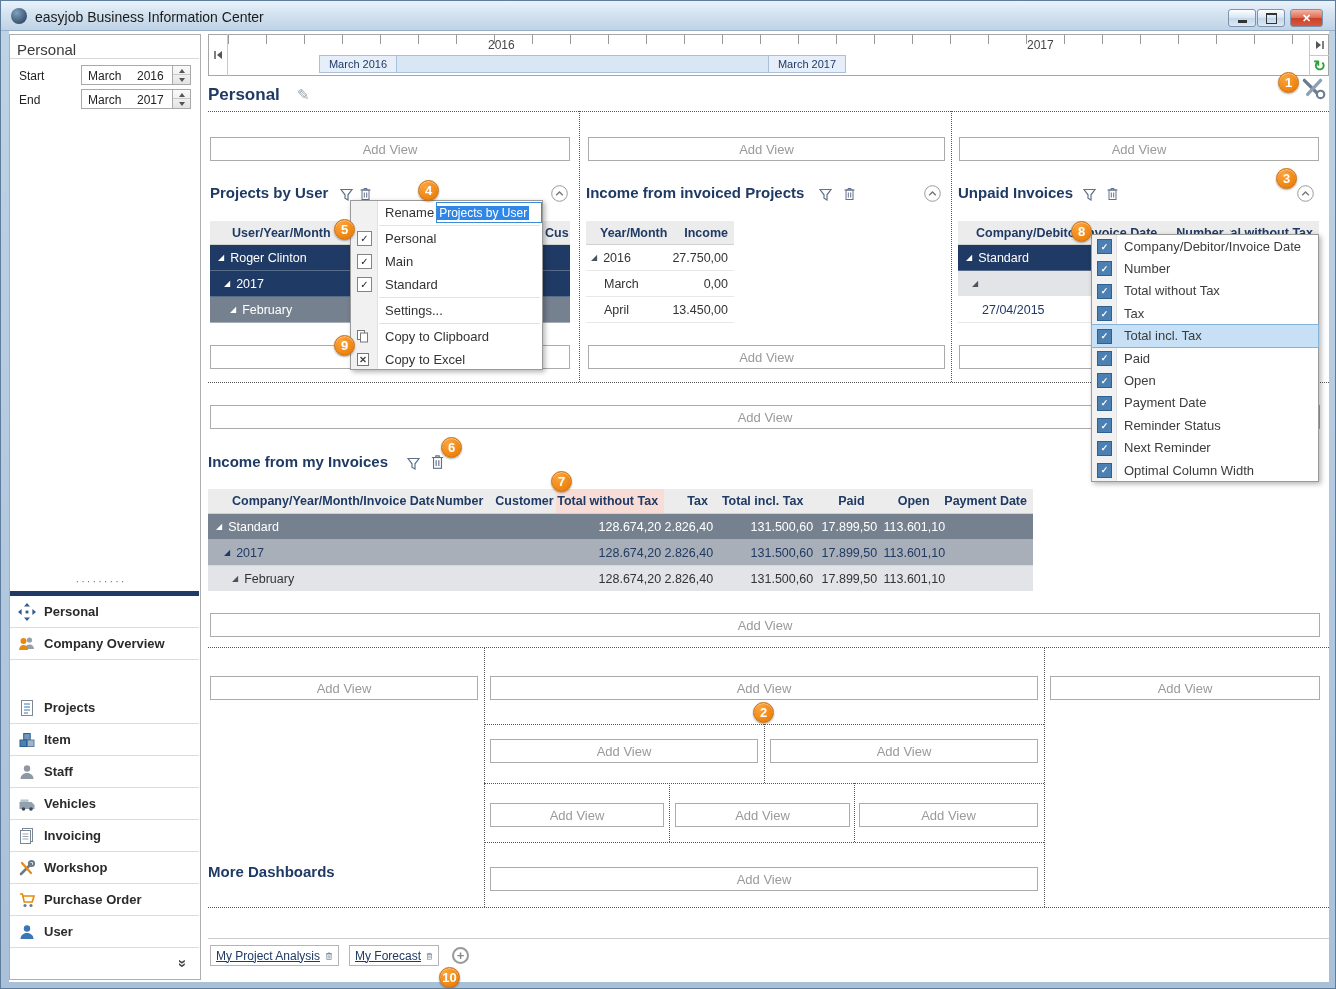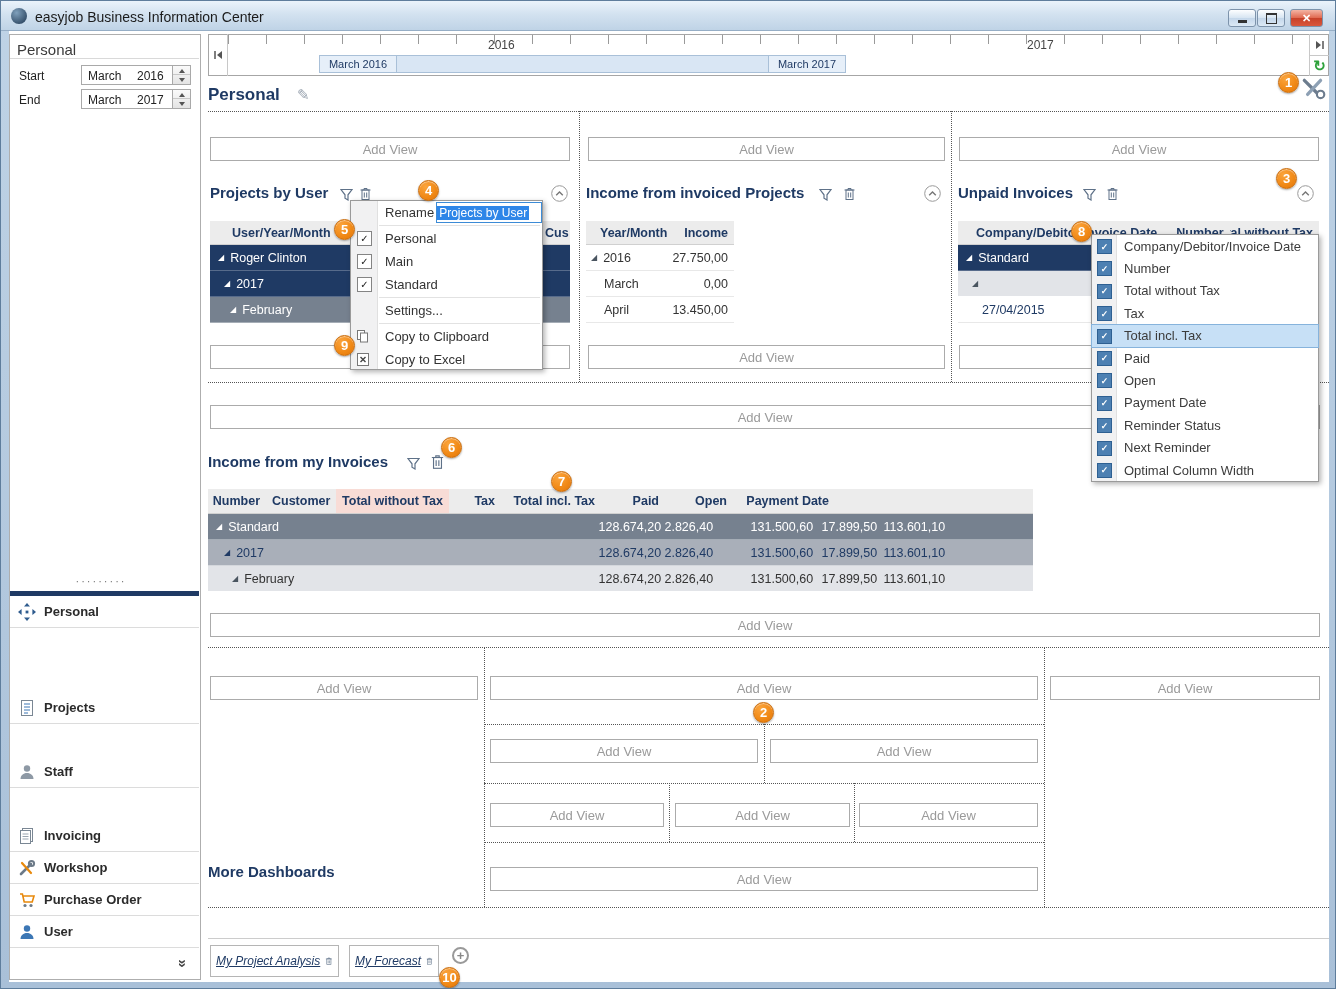--- a/index.html
+++ b/index.html
@@ -74,21 +74,21 @@
   .renrow{position:relative;height:23px;display:flex;align-items:center;padding-left:34px;font-size:13px;color:#333;}
   .renbox{margin-left:2px;width:107px;height:19px;border:1px solid #3C8BD6;background:#fff;display:flex;align-items:center;}
   .rensel{background:#2E86E8;color:#fff;font-size:12px;padding:0 2px;white-space:nowrap;}
   .m2item{position:relative;height:22.4px;display:flex;align-items:center;padding-left:32px;font-size:13px;color:#3C3C3C;cursor:pointer;}
   .m2item.hl{background:#C7E0F6;outline:1px solid #86B3DC;}
   .chk2{position:absolute;left:5px;top:4px;width:13px;height:13px;background:#4D80B2;border:1px solid #2E6092;display:flex;align-items:center;justify-content:center;font-size:9px;font-weight:bold;color:#fff;}
   .m2gutter{position:absolute;left:0;top:0;bottom:0;width:24px;background:#F1F1F2;border-right:1px solid #E0E0E0;}
   
   .mdtitle{left:207px;top:862px;font-size:15px;font-weight:bold;color:#1F3A64;}
   .mdline{left:207px;top:937px;width:1121px;height:1px;background:#CCCCCC;}
-  .mdlink{height:32px;border:1px solid #B5B5B5;background:#fff;display:flex;align-items:center;padding:0 5px;cursor:pointer;font-style:italic;}
+  .mdlink{height:21px;border:1px solid #B5B5B5;background:#fff;display:flex;align-items:center;padding:0 5px;cursor:pointer;}
   .mdlink span.txt{font-size:12px;color:#1F3A64;text-decoration:underline;white-space:nowrap;}
   .pluscircle{left:451px;top:946px;width:17px;height:17px;border:2px solid #999;border-radius:50%;display:flex;align-items:center;justify-content:center;font-size:13px;font-weight:bold;color:#888;cursor:pointer;}
 </style>
 </head>
 <body>
 
 <div id="screen">
 
   <div class="abs titlebar"></div>
   <div class="abs wicon"></div>
@@ -142,35 +142,61 @@
         <g fill="#2F5C8E">
           <path d="M9 0l3 3.6H6z"></path>
           <path d="M9 18l3-3.6H6z"></path>
           <path d="M0 9l3.6-3v6z"></path>
           <path d="M18 9l-3.6-3v6z"></path>
           <rect x="7.6" y="7.6" width="2.8" height="2.8"></rect>
         </g>
       </svg>
     <span class="nlabel">Personal</span>
   </div>
+  <div class="abs navitem" style="top:627px;">
+    <svg class="nico" viewBox="0 0 18 18">
+        <circle cx="11.5" cy="5" r="2.6" fill="#94A0AC"></circle>
+        <path d="M7 14c0-2.7 2-4.6 4.5-4.6S16 11.3 16 14z" fill="#94A0AC"></path>
+        <circle cx="5.5" cy="6" r="3" fill="#E8890C"></circle>
+        <path d="M1 15c0-3 2-5 4.5-5S10 12 10 15z" fill="#E8890C"></path>
+      </svg>
+    <span class="nlabel">Company Overview</span>
+  </div>
   <div class="abs navitem" style="top:691px;">
     <svg class="nico" viewBox="0 0 18 18">
         <rect x="3.5" y="1.5" width="11" height="15" fill="#fff" stroke="#7A8794"></rect>
         <g stroke="#3C77B5">
           <path d="M6 5h6M6 8h6M6 11h6M6 14h4"></path>
         </g>
       </svg>
     <span class="nlabel">Projects</span>
   </div>
+  <div class="abs navitem" style="top:723px;">
+    <svg class="nico" viewBox="0 0 18 18">
+        <rect x="5.7" y="2.5" width="6.5" height="6.5" fill="#6E97BE" stroke="#2E5E8F"></rect>
+        <rect x="2" y="9" width="6.5" height="6.5" fill="#4D7FB3" stroke="#2E5E8F"></rect>
+        <rect x="9.5" y="9" width="6.5" height="6.5" fill="#9FB4C8" stroke="#5E7D9C"></rect>
+      </svg>
+    <span class="nlabel">Item</span>
+  </div>
   <div class="abs navitem" style="top:755px;">
     <svg class="nico" viewBox="0 0 18 18">
         <circle cx="9" cy="5.5" r="3.2" fill="#8E99A5"></circle>
         <path d="M2.5 16c0-3.6 2.9-6 6.5-6s6.5 2.4 6.5 6z" fill="#8E99A5"></path>
       </svg>
     <span class="nlabel">Staff</span>
+  </div>
+  <div class="abs navitem" style="top:787px;">
+    <svg class="nico" viewBox="0 0 18 18">
+        <rect x="2.5" y="4.5" width="8" height="4" fill="#B9C4CE"></rect>
+        <path d="M1.5 11V7h12l3 3v4h-15z" fill="#93A0AD"></path>
+        <circle cx="5.5" cy="14" r="1.8" fill="#3A4754"></circle>
+        <circle cx="13" cy="14" r="1.8" fill="#3A4754"></circle>
+      </svg>
+    <span class="nlabel">Vehicles</span>
   </div>
   <div class="abs navitem" style="top:819px;">
     <svg class="nico" viewBox="0 0 18 18">
         <rect x="4.5" y="1.5" width="10" height="13" fill="#fff" stroke="#7A8794"></rect>
         <rect x="2.5" y="3.5" width="10" height="13" fill="#fff" stroke="#7A8794"></rect>
         <g stroke="#9AA5B0">
           <path d="M4.5 7h6M4.5 9.5h6M4.5 12h6"></path>
         </g>
       </svg>
     <span class="nlabel">Invoicing</span>
@@ -338,20 +364,21 @@
   <div class="abs ptitle" style="left:207px;top:452px;">Income from my Invoices</div>
   <div class="abs iconbtn" style="left:406px;top:455px;"><svg width="13" height="13" viewBox="0 0 13 13">
         <path d="M1 1.5h11L8 6.8V12l-3-1.8V6.8z" fill="none" stroke="#5E7188" stroke-width="1.2"></path>
       </svg></div>
   <div class="abs iconbtn" style="left:429px;top:452px;"><svg width="15" height="17" viewBox="0 0 13 15">
         <path d="M1.5 4h10M5 4V2.5h3V4" stroke="#5E7188" fill="none"></path>
         <rect x="3" y="4" width="7" height="9.5" fill="none" stroke="#5E7188"></rect>
         <path d="M5.3 6.5v5M7.7 6.5v5" stroke="#5E7188"></path>
       </svg></div>
   <div class="abs thead" style="left:207px;top:488px;width:825px;height:25px;">
+    <span class="hcell" style="padding-left:24px;width:212px;">Company/Year/Month/Invoice Date</span>
     <span class="hcell r" style="width:52px;">Number</span>
     <span class="hcell" style="width:64px;padding-left:6px;">Customer</span>
     <span class="hcell r" style="width:107px;background:#F8DCD6;">Total without Tax</span>
     <span class="hcell r" style="width:46px;">Tax</span>
     <span class="hcell r" style="width:94px;">Total incl. Tax</span>
     <span class="hcell r" style="width:58px;">Paid</span>
     <span class="hcell r" style="width:62px;">Open</span>
     <span class="hcell r" style="width:96px;">Payment Date</span>
   </div>
   <div class="abs trow row-slate" style="left:207px;top:513px;width:825px;">

